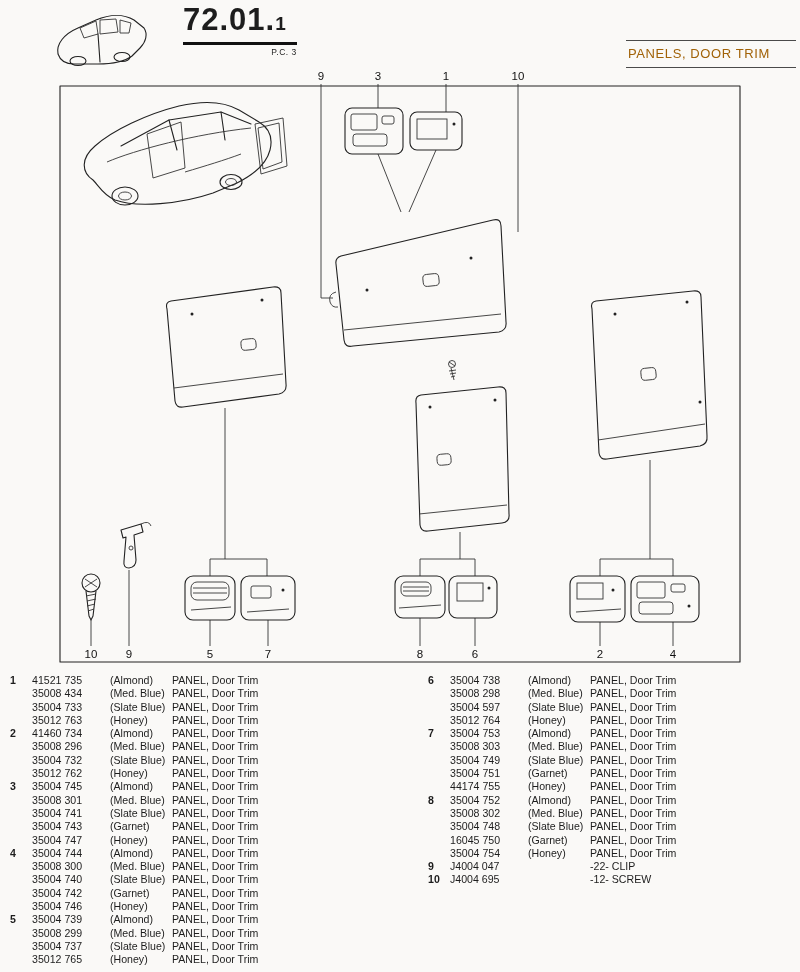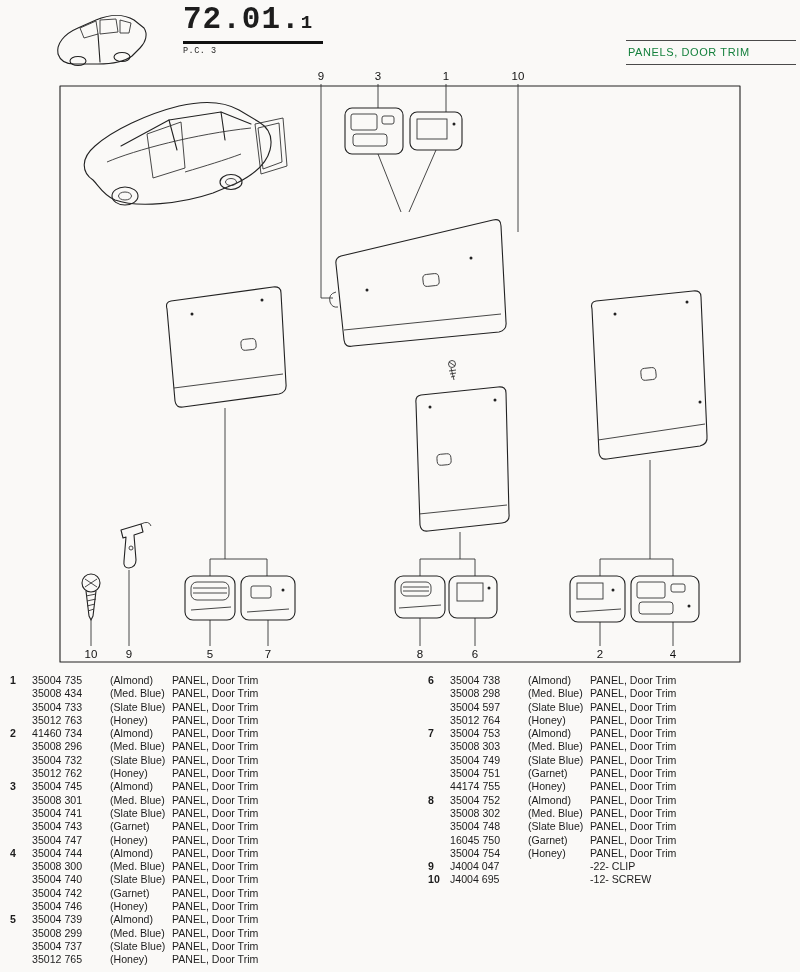--- a/index.html
+++ b/index.html
@@ -3,28 +3,28 @@
 <meta charset="utf-8">
 <style>
   html,body{margin:0;padding:0;}
   body{width:800px;height:972px;background:#e8e8e6;}
   .page{position:relative;width:800px;height:972px;background:#faf9f7;
         font-family:"Liberation Sans",sans-serif;color:#1d1d1d;overflow:hidden;}
 
   
   .header{position:absolute;left:0;top:0;width:800px;height:86px;}
   .car-thumb{position:absolute;left:52px;top:4px;width:100px;height:72px;}
-  .section-block{position:absolute;left:183px;top:4px;font-family:Liberation Mono, monospace;}
+  .section-block{position:absolute;left:183px;top:4px;}
   .section-number{font-weight:bold;font-size:31px;letter-spacing:1px;
                   border-bottom:3px solid #111;padding:0 10px 2px 0;line-height:32px;}
   .section-number .sub{font-size:19px;}
-  .pc-label{font-size:8.5px;text-align:left;padding-top:2px;letter-spacing:.5px;color:#222;}
+  .pc-label{font-size:8.5px;text-align:right;padding-top:2px;letter-spacing:.5px;color:#222;}
   .title-block{position:absolute;right:4px;top:40px;width:166px;
                border-top:1.3px solid #4a4a4a;border-bottom:1.3px solid #4a4a4a;
-               padding:5px 2px 6px 2px;color:#15803d;font-size:11px;letter-spacing:.6px;}
+               padding:5px 2px 6px 2px;color:#a16207;font-size:13px;letter-spacing:.6px;}
 
   
   .diagram{position:absolute;left:55px;top:62px;width:690px;height:604px;}
   .ln{fill:none;stroke:#222;stroke-width:1.1;stroke-linejoin:round;stroke-linecap:round;}
   .thin{fill:none;stroke:#333;stroke-width:.9;}
   .dot{fill:#222;stroke:none;}
   .callout-num{font-family:"Liberation Sans",sans-serif;font-size:11.5px;fill:#111;}
 
   
   .parts{position:absolute;left:0;top:674px;width:800px;height:296px;}
@@ -232,21 +232,21 @@
       <text class="callout-num" x="420" y="596" text-anchor="middle">6</text>
       <text class="callout-num" x="545" y="596" text-anchor="middle">2</text>
       <text class="callout-num" x="618" y="596" text-anchor="middle">4</text>
     </g>
   </svg>
 
   <div class="parts">
     <div class="pcol" id="parts-col-left">
         <div class="prow">
           <span class="ref">1</span>
-          <span class="pn">35004 735</span>
+          <span class="pn">41521 735</span>
           <span class="col">(Almond)</span>
           <span class="desc">PANEL, Door Trim</span>
         </div>
         <div class="prow">
           <span class="ref"></span>
           <span class="pn">35008 434</span>
           <span class="col">(Med. Blue)</span>
           <span class="desc">PANEL, Door Trim</span>
         </div>
         <div class="prow">

